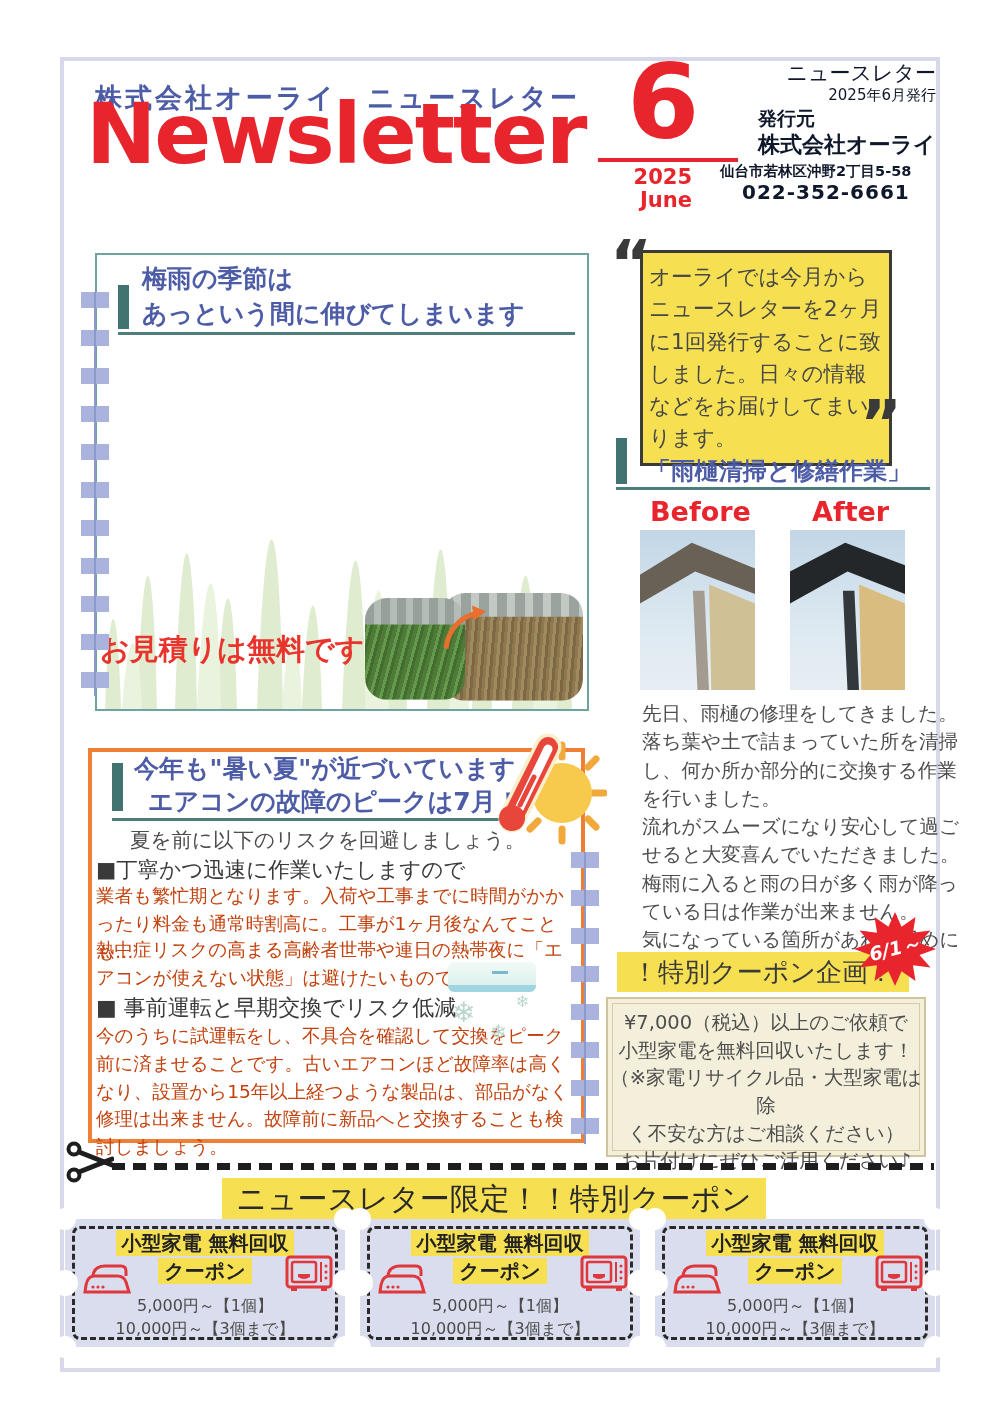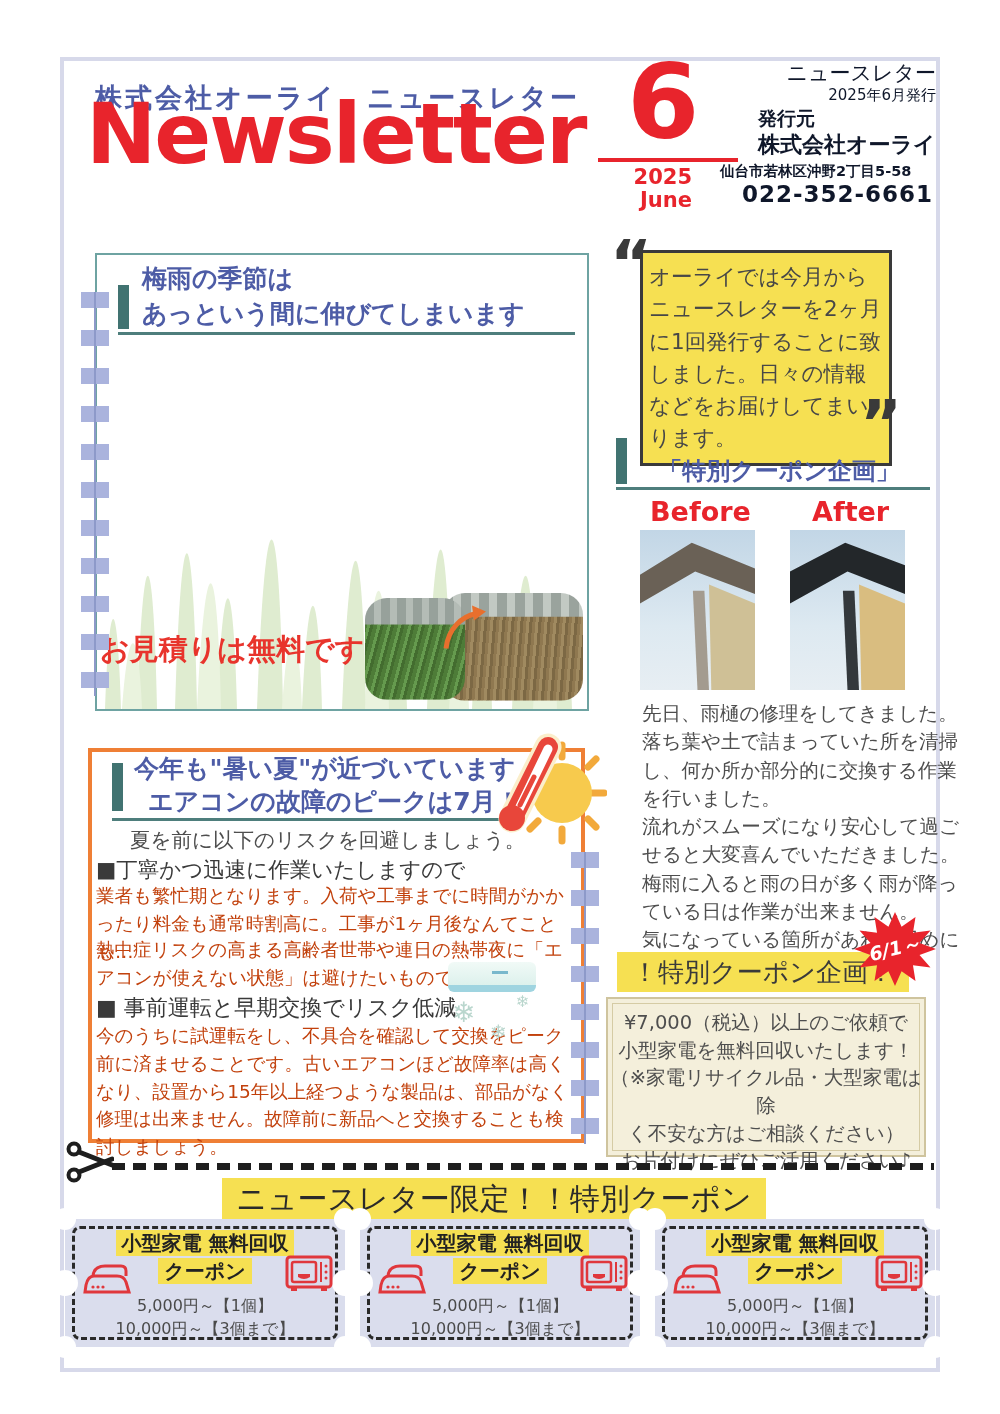--- a/index.html
+++ b/index.html
@@ -13,21 +13,21 @@
   .logo{left:86px;top:92px;font-size:84px;font-weight:800;color:#e8242c;letter-spacing:-2px;line-height:1;}
   .big6{left:627px;top:50px;font-size:104px;font-weight:800;color:#e8242c;line-height:1;}
   .redline{left:598px;top:158px;width:140px;height:4px;background:#e8242c;}
   .dateblk{left:600px;top:166px;width:92px;text-align:right;color:#e8242c;font-weight:bold;font-size:21px;line-height:1.1;}
   .pub{left:720px;top:60px;width:216px;color:#0f172a;line-height:1.25;}
   .pub .l1{font-size:21px;text-align:right;}
   .pub .l2{font-size:15px;text-align:right;}
   .pub .l3{font-size:19px;font-weight:bold;padding-left:38px;margin-top:2px;}
   .pub .l4{font-size:22px;font-weight:bold;padding-left:38px;}
   .pub .l5{font-size:14.5px;font-weight:bold;margin-top:4px;}
-  .pub .l6{font-size:23px;font-weight:bold;padding-left:22px;letter-spacing:1px;}
+  .pub .l6{font-size:20px;font-weight:bold;padding-left:22px;letter-spacing:1px;}
   
   .tealbar{width:11px;background:#417371;}
   .tealline{height:3px;background:#4e7e7c;}
   .btitle{font-weight:bold;color:#4d5ca6;}
   
   .box1{left:95px;top:253px;width:494px;height:458px;border:2px solid #6ea3a2;box-sizing:border-box;background:#fff;}
   .body-txt{color:#4e4e4e;}
   .estimate{font-size:29px;color:#e8342c;font-weight:600;}
   .photo{position:absolute;overflow:hidden;}
   .grassphoto{left:365px;top:598px;width:100px;height:102px;border-radius:22px;z-index:4;
@@ -144,21 +144,21 @@
   <svg class="abs" style="left:438px;top:600px;width:52px;height:55px;z-index:6;" viewBox="0 0 52 50">
     <path d="M8 46 C10 26 24 14 38 11" fill="none" stroke="#e86f2d" stroke-width="5"></path>
     <polygon points="34,3 48,9 36,18" fill="#e86f2d"></polygon>
   </svg>
 
   <div class="abs qmark" style="left:610px;top:232px;">“</div>
   <div class="abs quotebox">オーライでは今月からニュースレターを2ヶ月に1回発行することに致しました。日々の情報などをお届けしてまいります。</div>
   <div class="abs qmark" style="left:860px;top:392px;">”</div>
 
   <div class="abs tealbar" style="left:616px;top:438px;height:46px;"></div>
-  <div class="abs btitle" style="left:636px;top:455px;width:286px;text-align:center;font-size:24px;">「特別クーポン企画」</div>
+  <div class="abs btitle" style="left:636px;top:455px;width:286px;text-align:center;font-size:24px;">「雨樋清掃と修繕作業」</div>
   <div class="abs tealline" style="left:616px;top:487px;width:314px;"></div>
   <div class="abs beflab" style="left:650px;top:496px;">Before</div>
   <div class="abs beflab" style="left:812px;top:496px;">After</div>
 
   <div class="abs photo gphoto" style="left:640px;top:530px;">
     <div class="gp-sky"></div>
     <div class="gp-roof" style="background:#6a6156;clip-path:polygon(0 28%,45% 8%,100% 24%,100% 40%,48% 26%,0 46%);"></div>
     <div class="gp-pipe" style="background:#a39b8f;clip-path:polygon(46% 38%,56% 38%,60% 100%,50% 100%);"></div>
     <div class="gp-wall" style="background:#cfc096;clip-path:polygon(60% 34%,100% 46%,100% 100%,62% 100%);"></div>
   </div>

